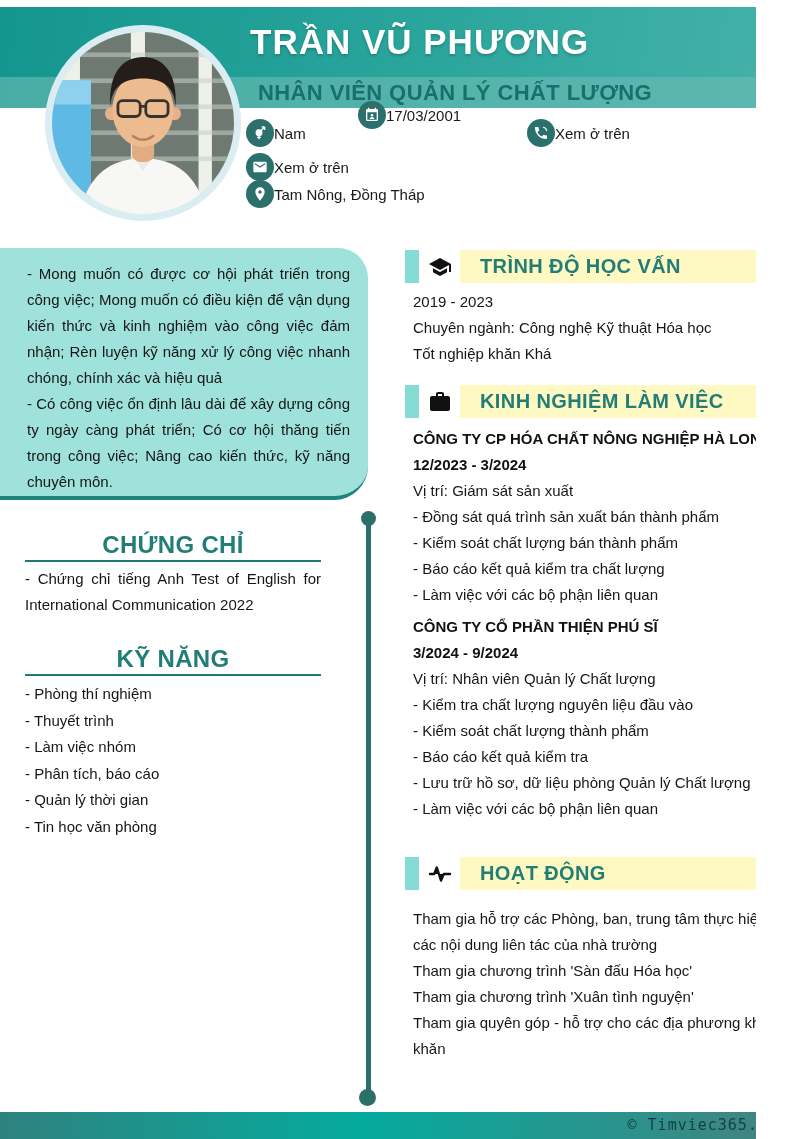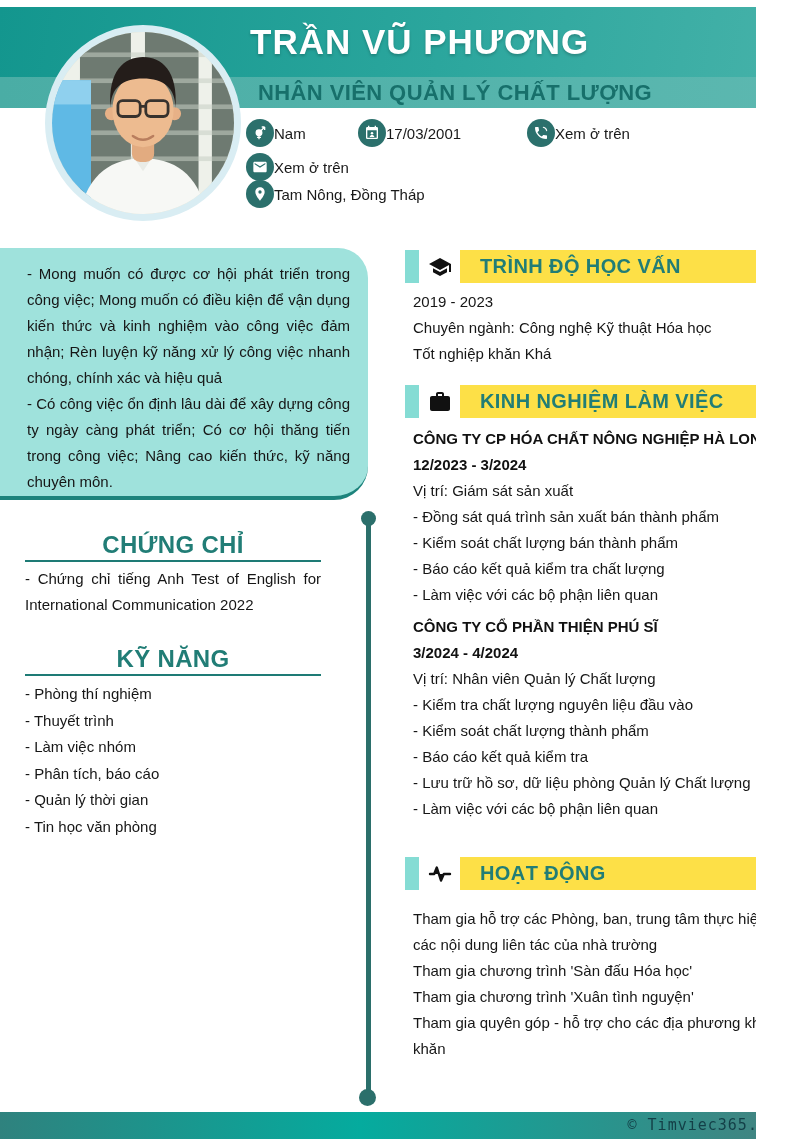--- a/index.html
+++ b/index.html
@@ -49,21 +49,21 @@
   .tl-line { position:absolute; left:366px; top:523px; width:5px; height:570px; background:#2b6f6b; }
   .tl-dot-bottom { position:absolute; left:359px; top:1089px; width:17px; height:17px;
     border-radius:50%; background:#2b6f6b; }
 
   
   .rcol { position:absolute; left:405px; top:250px; width:388px; }
   .sec-bar { display:flex; height:33px; }
   .sec-bar .sq1 { width:14px; background:#85dcd4; }
   .sec-bar .icon-cell { width:41px; display:flex; align-items:center; justify-content:center; background:#fff; }
   .icon-cell svg { width:24px; height:24px; fill:#111; }
-  .sec-bar .bar { flex:1; background:#fde047; line-height:33px; font-size:20px;
+  .sec-bar .bar { flex:1; background:#fef9c3; line-height:33px; font-size:20px;
     font-weight:bold; color:#217d76; padding-left:20px; letter-spacing:.4px; white-space:nowrap; }
   .sec-bar .sq2 { width:20px; background:#1b746e; }
   .rcontent { padding-left:8px; font-size:15px; line-height:26px; color:#161616; }
   .rcontent p { margin:0; }
   .b { font-weight:bold; color:#111; }
   .mt6 { margin-top:6px; } .mt8 { margin-top:8px; } .mt16 { margin-top:16px; }
   .mt18 { margin-top:18px; } .mt35 { margin-top:35px; }
 
   
   .footer { position:absolute; left:0; bottom:0; width:800px; height:27px;
@@ -122,21 +122,21 @@
   <div class="contact" style="left:246px; top:119px;">
     <span class="cicon">
       <svg viewBox="0 0 24 24" fill="none">
           <circle cx="10.5" cy="11.5" r="4.2" stroke="#fff" stroke-width="2"></circle>
           <path d="M13.8 8.2 L19 3 M19 3 h-4.4 M19 3 v4.4 M10.5 15.7 v5.5 M7.6 18.6 h5.8" stroke="#fff" stroke-width="2"></path>
         </svg>
     </span>
     <span class="clabel">Nam</span>
   </div>
 
-  <div class="contact" style="left:358px; top:119px;justify-content:space-between;">
+  <div class="contact" style="left:358px; top:101px;justify-content:space-between;">
     <span class="cicon">
       <svg viewBox="0 0 24 24">
           <path d="M19 3h-1V1h-2v2H8V1H6v2H5a2 2 0 0 0-2 2v14a2 2 0 0 0 2 2h14a2 2 0 0 0 2-2V5a2 2 0 0 0-2-2zm0 16H5V8h14v11z"></path>
           <circle cx="12" cy="12.3" r="1.9"></circle>
           <path d="M8.4 18c.6-2 2.1-3 3.6-3s3 1 3.6 3z"></path>
         </svg>
     </span>
     <span class="clabel">17/03/2001</span>
   </div>
 
@@ -222,21 +222,21 @@
       <p class="b">CÔNG TY CP HÓA CHẤT NÔNG NGHIỆP HÀ LONG</p>
       <p class="b">12/2023 - 3/2024</p>
       <p>Vị trí: Giám sát sản xuất</p>
       <p>- Đồng sát quá trình sản xuất bán thành phẩm</p>
       <p>- Kiểm soát chất lượng bán thành phẩm</p>
       <p>- Báo cáo kết quả kiểm tra chất lượng</p>
       <p>- Làm việc với các bộ phận liên quan</p>
     </div>
     <div class="rcontent mt6">
       <p class="b">CÔNG TY CỔ PHẦN THIỆN PHÚ SĨ</p>
-      <p class="b">3/2024 - 4/2024</p>
+      <p class="b">3/2024 - 9/2024</p>
       <p>Vị trí: Nhân viên Quản lý Chất lượng</p>
       <p>- Kiểm tra chất lượng nguyên liệu đầu vào</p>
       <p>- Kiểm soát chất lượng thành phẩm</p>
       <p>- Báo cáo kết quả kiểm tra</p>
       <p>- Lưu trữ hồ sơ, dữ liệu phòng Quản lý Chất lượng</p>
       <p>- Làm việc với các bộ phận liên quan</p>
     </div>
 
     <div class="sec-bar mt35">
       <div class="sq1"></div>

